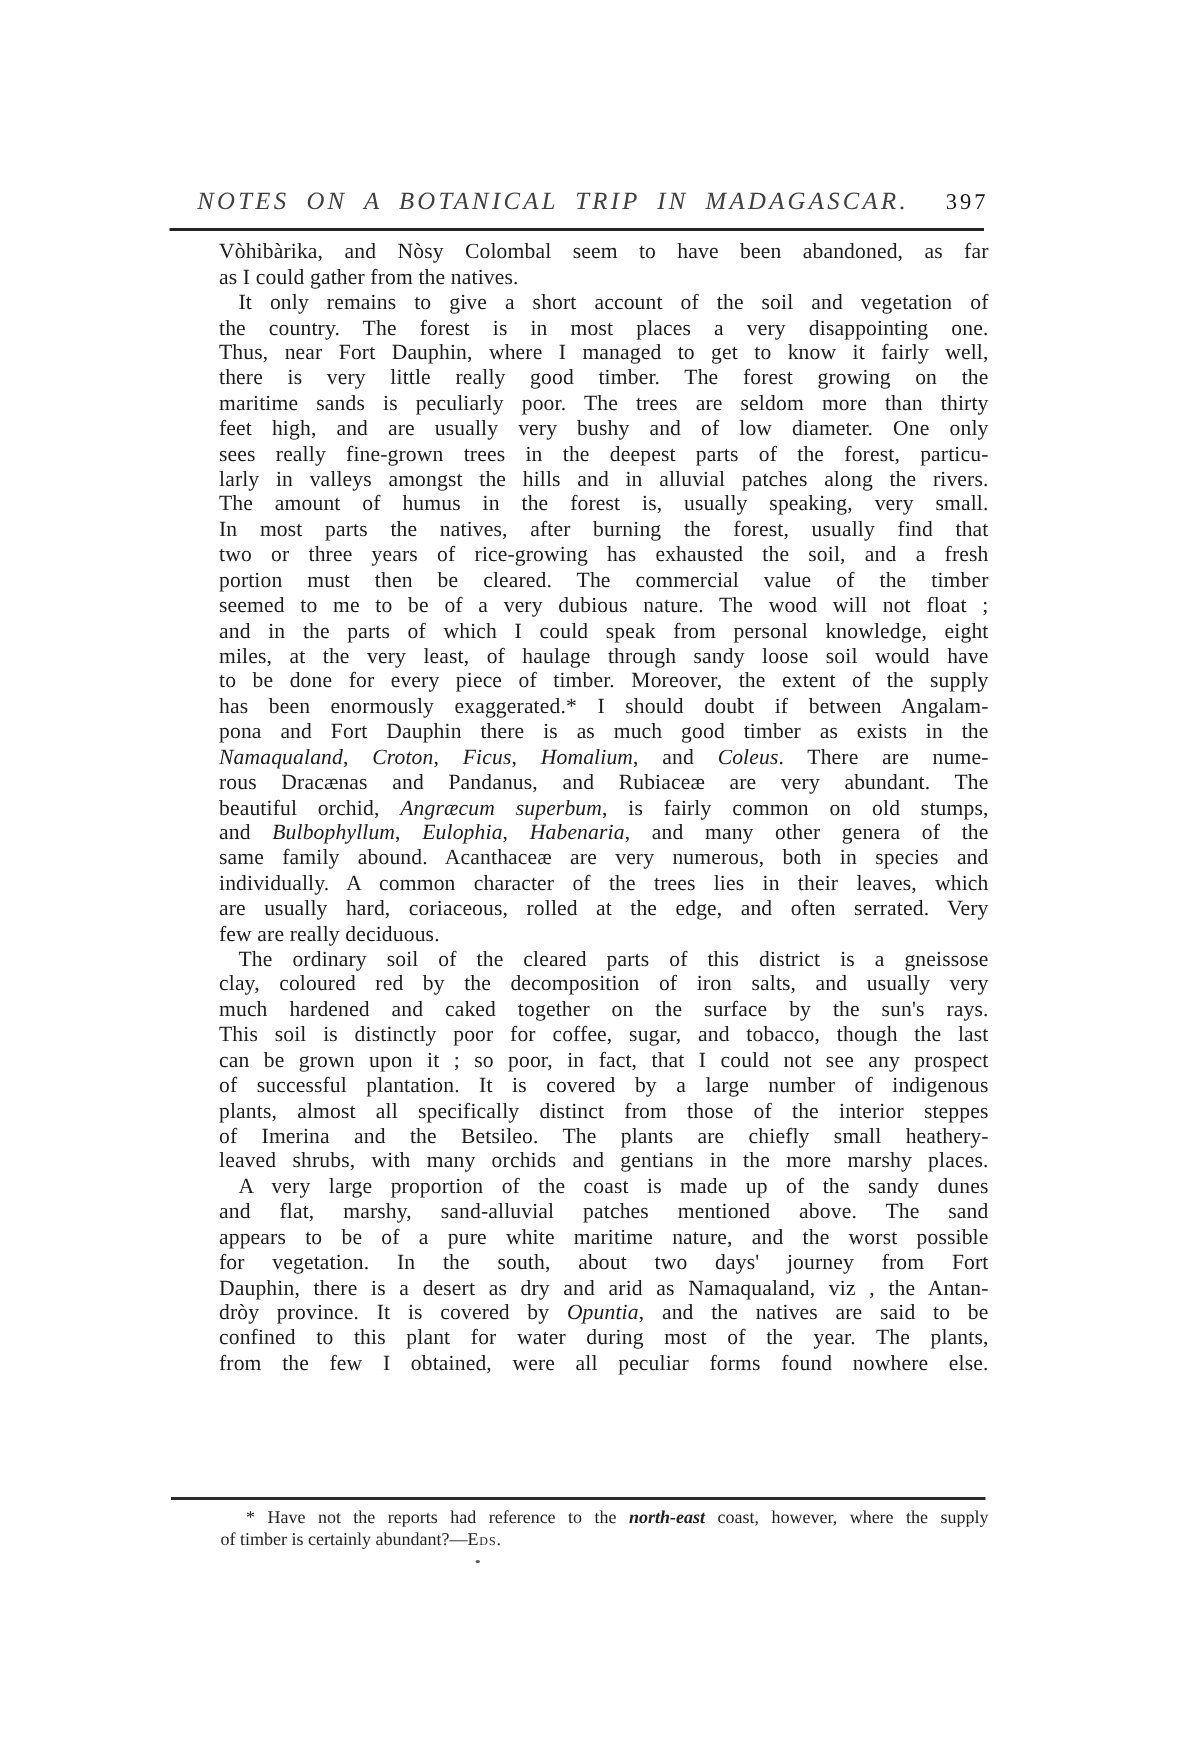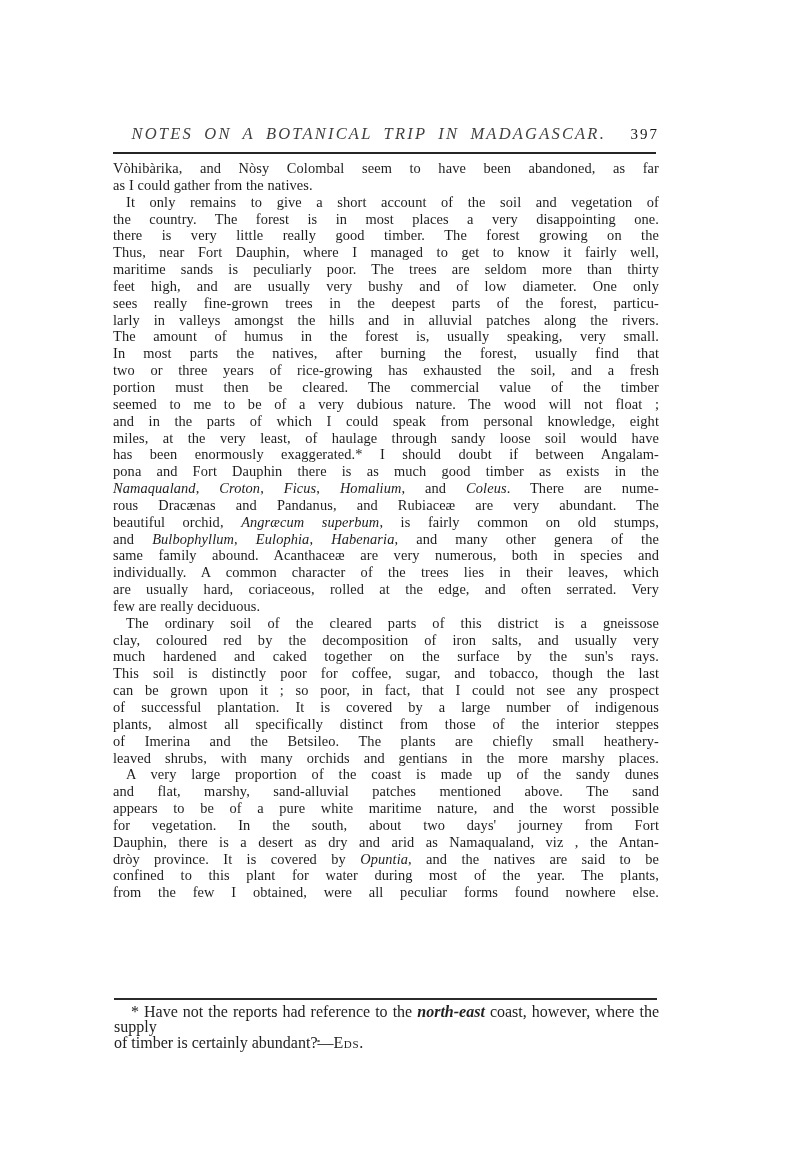--- a/index.html
+++ b/index.html
@@ -49,40 +49,41 @@
     left: 113px;
     top: 160px;
     width: 546px;
     font-size: 14.4px;
     line-height: 16.85px;
     letter-spacing: 0.1px;
   }
   .line {
     text-align: justify;
     text-align-last: justify;
+    margin-left: 33px;
   }
   .line.lastline { text-align-last: left; }
   .line.indent { text-indent: 13px; }
   .it { font-style: italic; }
   .bi { font-style: italic; font-weight: bold; }
   .sc { font-variant: small-caps; letter-spacing: 0.6px; }
   .footnote-rule {
     position: absolute;
     left: 114px;
     top: 998px;
     width: 543px;
     height: 1.6px;
     background: #2b2b2b;
   }
   .footnote {
     position: absolute;
     left: 114px;
     top: 1004px;
     width: 545px;
-    font-size: 16px;
+    font-size: 12px;
     line-height: 15.3px;
     color: #222222;
   }
   .footnote .line.indent { text-indent: 17px; }
   .scan-speck {
     position: absolute;
     left: 317px;
     top: 1040px;
     width: 3px;
     height: 2px;
@@ -103,33 +104,34 @@
   <div class="header-rule"></div>
 
   <div class="article-text">
       <div>
         <div class="line">Vòhibàrika, and Nòsy Colombal seem to have been abandoned, as far</div>
         <div class="line lastline">as I could gather from the natives.</div>
       </div>
       <div>
         <div class="line indent">It only remains to give a short account of the soil and vegetation of</div>
         <div class="line">the country. The forest is in most places a very disappointing one.</div>
+        <div class="line">Thus, near Fort Dauphin, where I managed to get to know it fairly well,</div>
         <div class="line">there is very little really good timber. The forest growing on the</div>
-        <div class="line">Thus, near Fort Dauphin, where I managed to get to know it fairly well,</div>
         <div class="line">maritime sands is peculiarly poor. The trees are seldom more than thirty</div>
         <div class="line">feet high, and are usually very bushy and of low diameter. One only</div>
         <div class="line">sees really fine-grown trees in the deepest parts of the forest, particu-</div>
         <div class="line">larly in valleys amongst the hills and in alluvial patches along the rivers.</div>
         <div class="line">The amount of humus in the forest is, usually speaking, very small.</div>
         <div class="line">In most parts the natives, after burning the forest, usually find that</div>
         <div class="line">two or three years of rice-growing has exhausted the soil, and a fresh</div>
         <div class="line">portion must then be cleared. The commercial value of the timber</div>
         <div class="line">seemed to me to be of a very dubious nature. The wood will not float ;</div>
         <div class="line">and in the parts of which I could speak from personal knowledge, eight</div>
         <div class="line">miles, at the very least, of haulage through sandy loose soil would have</div>
+        <div class="line">to be done for every piece of timber. Moreover, the extent of the supply</div>
         <div class="line">has been enormously exaggerated.* I should doubt if between Angalam-</div>
         <div class="line">pona and Fort Dauphin there is as much good timber as exists in the</div>
         <div class="line"><span class="it">Namaqualand</span>, <span class="it">Croton</span>, <span class="it">Ficus</span>, <span class="it">Homalium</span>, and <span class="it">Coleus</span>. There are nume-</div>
         <div class="line">rous Dracænas and Pandanus, and Rubiaceæ are very abundant. The</div>
         <div class="line">beautiful orchid, <span class="it">Angræcum superbum</span>, is fairly common on old stumps,</div>
         <div class="line">and <span class="it">Bulbophyllum</span>, <span class="it">Eulophia</span>, <span class="it">Habenaria</span>, and many other genera of the</div>
         <div class="line">same family abound. Acanthaceæ are very numerous, both in species and</div>
         <div class="line">individually. A common character of the trees lies in their leaves, which</div>
         <div class="line">are usually hard, coriaceous, rolled at the edge, and often serrated. Very</div>
         <div class="line lastline">few are really deciduous.</div>

